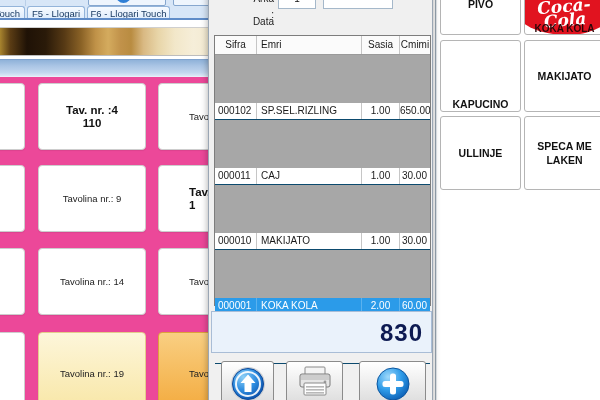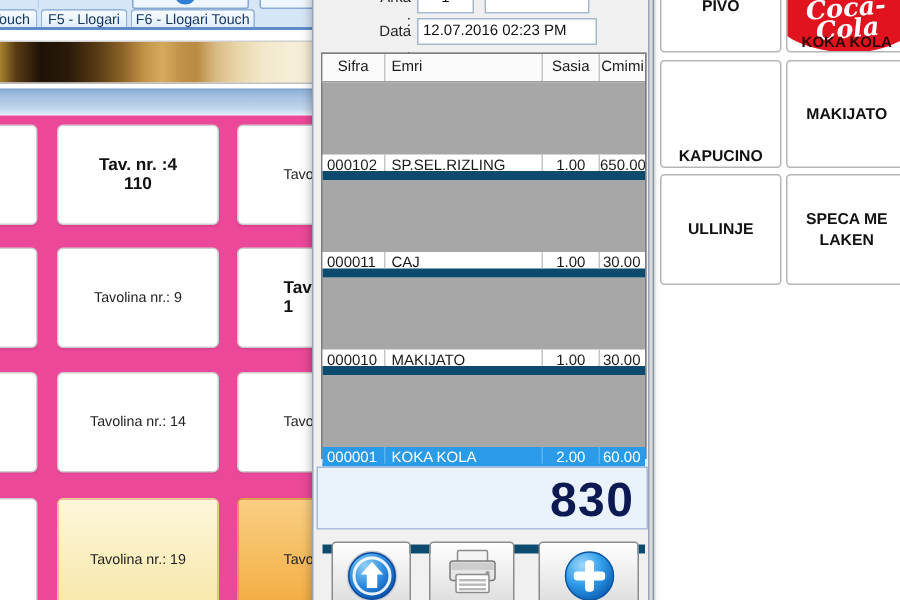--- a/index.html
+++ b/index.html
@@ -57,34 +57,34 @@
   
   .dialog{position:absolute;left:208px;top:-12px;width:225px;height:424px;background:#f0f0f0;
           border:1px solid #9aa6b4;box-shadow:0 0 7px rgba(0,0,0,.35);z-index:5;}
   .fldlabel{position:absolute;font-size:10px;color:#222;text-align:right;width:26px;}
   .fld{position:absolute;border:1px solid #a5b8ca;background:#fff;font-family:"Liberation Sans",sans-serif;
        font-size:10px;color:#111;padding:0 3px;}
   .items{position:absolute;left:5px;top:46px;width:217px;height:271px;border:1px solid #7d7d7d;
          background:#a7a7a7;display:flex;flex-direction:column;font-size:10px;gap:48px;}
   .trow,.thead{display:flex;flex-direction:row;background:#fff;}
   .thead{height:19px;line-height:18px;background:#fbfbfb;border-bottom:1px solid #9a9a9a;}
-  .trow{height:17px;line-height:16px;border-bottom:6px solid #0c4a6e;justify-content:flex-end;}
+  .trow{height:17px;line-height:16px;border-bottom:1px solid #0c4a6e;justify-content:flex-end;}
   .cell{border-right:1px solid #c6c6c6;overflow:hidden;white-space:nowrap;}
   .c-sifra{width:42px;padding-left:3px;}
   .c-emri{width:105px;padding-left:4px;}
   .c-sasia{width:38px;text-align:center;}
   .c-cmimi{flex:1;text-align:right;padding-right:3px;border-right:none;}
   .thead .c-sifra{text-align:center;padding-left:0;}
   .thead .c-sasia,.thead .c-cmimi{text-align:center;padding-right:0;}
   .trow.selected{background:#2b9be9;color:#fff;border-bottom-color:#2b9be9;}
   .trow.selected .cell{border-right-color:#5ab2ef;}
   .tfill{flex:1;background:#a7a7a7;}
   .totalbox{position:absolute;left:2px;top:322px;width:221px;height:42px;background:#eaf2fb;
             border:1px solid #a9bdd6;}
-  .totalbox .amount{position:absolute;right:8px;top:1px;font-size:32px;font-weight:bold;
+  .totalbox .amount{position:absolute;right:8px;top:1px;font-size:24px;font-weight:bold;
                     color:#0d1a52;line-height:40px;letter-spacing:1px;}
   .abtn{position:absolute;top:372px;height:52px;background:linear-gradient(180deg,#ffffff,#ececec 45%,#d6d6d6);
         border:1px solid #8b8b8b;border-radius:3px;display:flex;align-items:flex-start;justify-content:center;
         padding-top:4px;cursor:pointer;}
 </style>
 </head>
 <body>
 
 <div class="screen">
 
@@ -161,21 +161,20 @@
       <span>LAKEN</span>
     </div>
   </div>
 
   <div class="dialog">
     <div class="fldlabel" style="left:39px;top:2px;height:16px;line-height:16px;">Arka :</div>
     <div class="fld" style="left:69px;top:0px;width:38px;height:20px;line-height:18px;text-align:center;">1</div>
     <div class="fld" style="left:114px;top:0px;width:70px;height:20px;"></div>
 
     <div class="fldlabel" style="left:39px;top:25px;height:16px;line-height:16px;">Data :</div>
-    <div class="fld" style="left:69px;top:23px;width:120px;height:18px;line-height:16px;">12.07.2016 02:23 PM</div>
 
     <div class="items">
       <div class="thead">
         <div class="cell c-sifra">Sifra</div>
         <div class="cell c-emri">Emri</div>
         <div class="cell c-sasia">Sasia</div>
         <div class="cell c-cmimi">Cmimi</div>
       </div>
       <div class="trow">
         <div class="cell c-sifra">000102</div>

